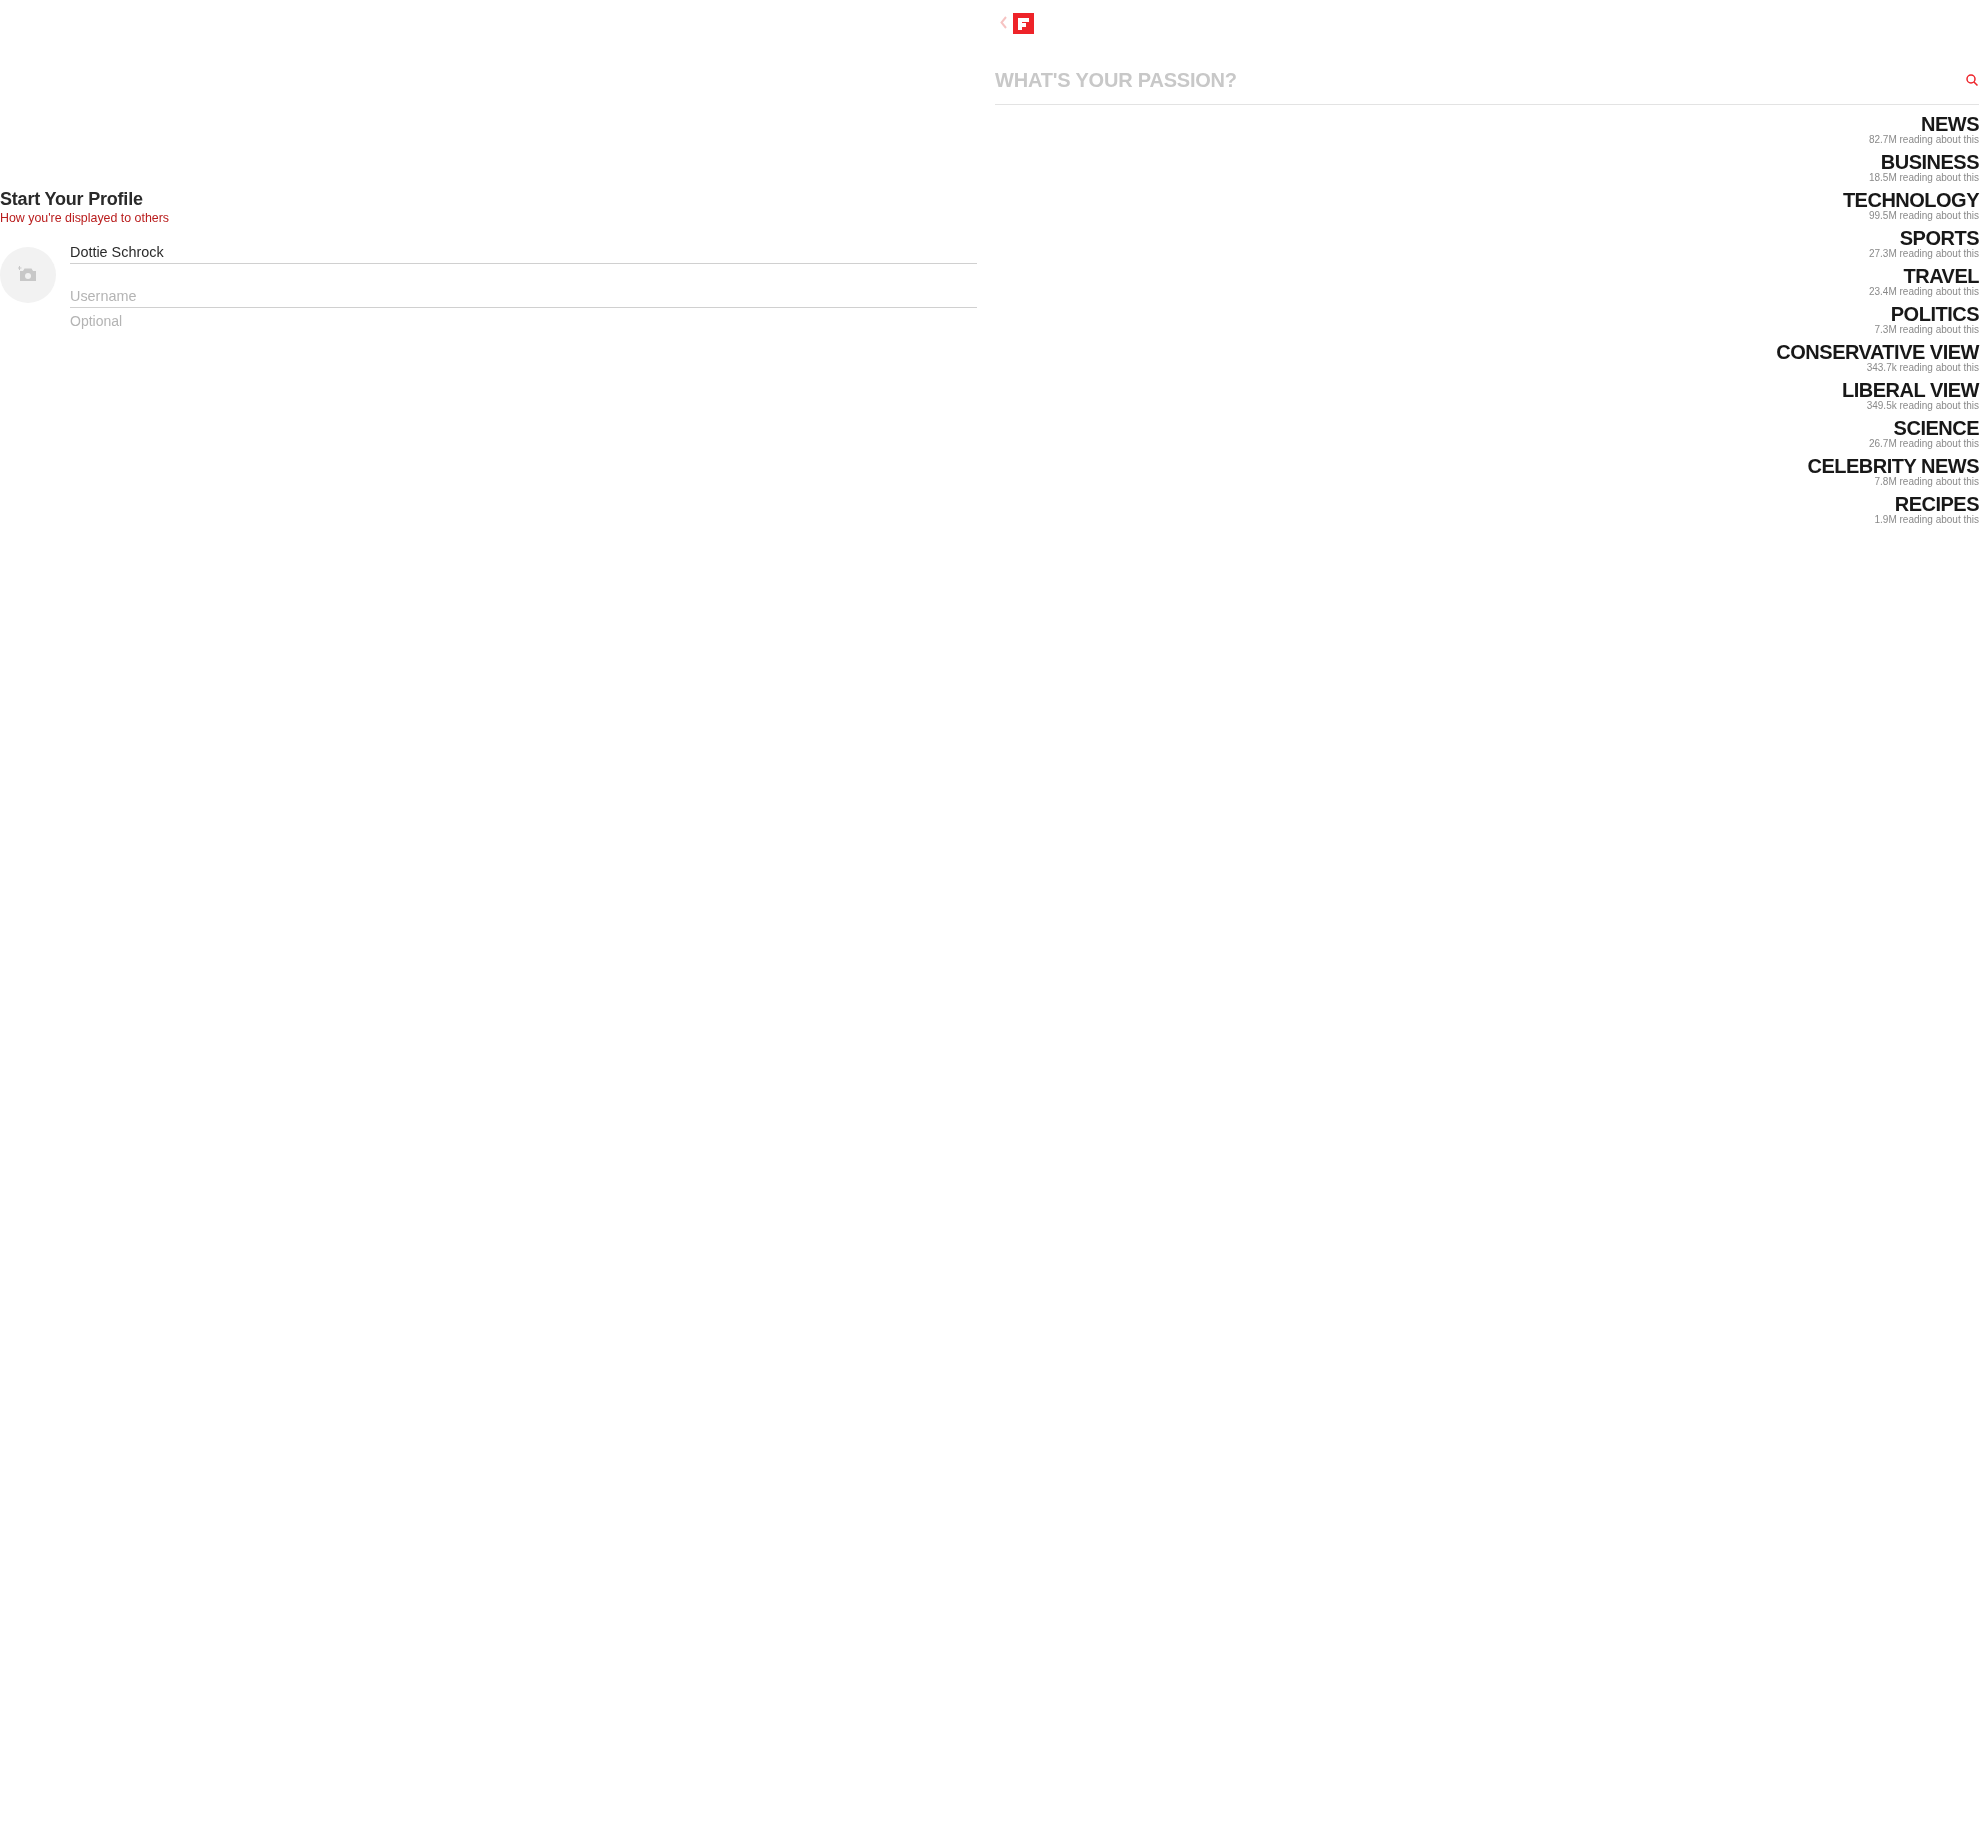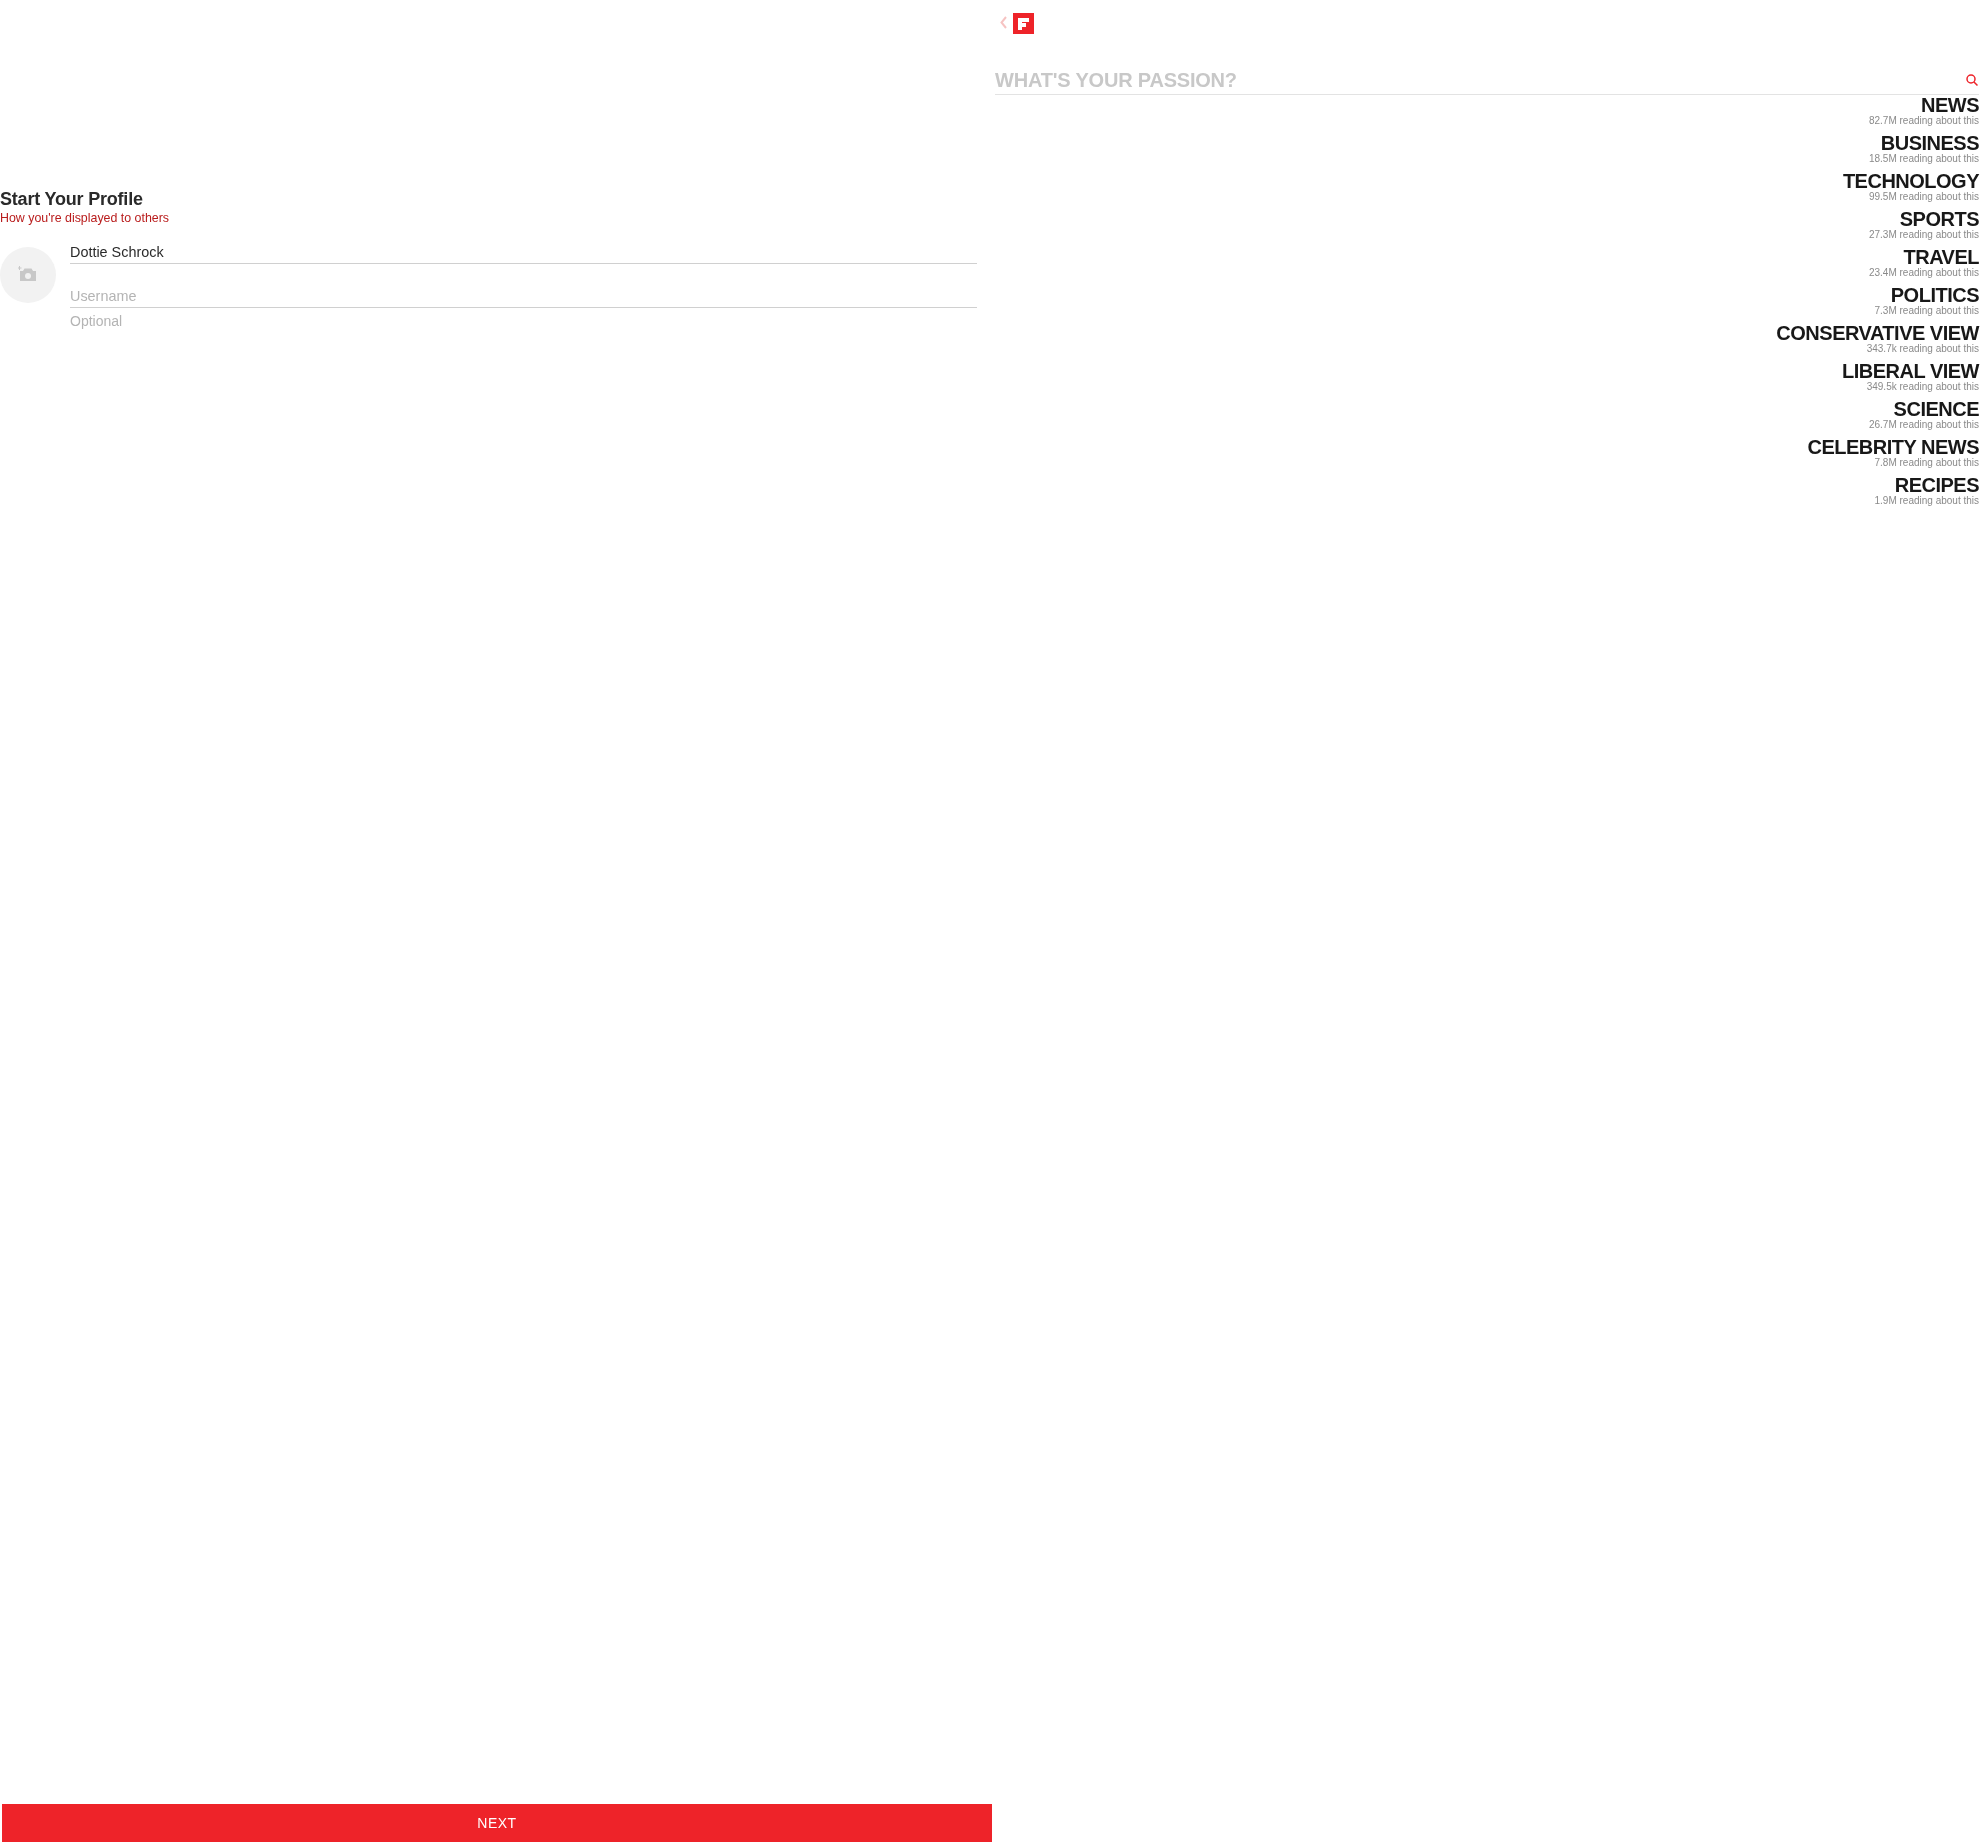--- a/index.html
+++ b/index.html
@@ -123,21 +123,22 @@
     position: absolute;
     left: 5px; top: 10px;
     width: 8px; height: 3.5px;
     background: #fff;
   }
 
   .search-row {
     display: flex;
     align-items: center;
     border-bottom: 1px solid #e3e3e3;
-    padding-bottom: 2px;
+    padding-bottom: 12px;
+    margin-bottom: 9px;
   }
   .search-row input {
     flex: 1;
     border: none;
     outline: none;
     font-size: 20px;
     font-weight: 800;
     letter-spacing: -0.2px;
     color: #111;
     background: transparent;
@@ -197,21 +198,20 @@
         <div class="field">
           <input type="text" value="Dottie Schrock" style="">
         </div>
         <div class="field">
           <input type="text" placeholder="Username" style="">
           <div class="helper">Optional</div>
         </div>
       </div>
     </div>
 
-    <button class="next-btn">NEXT</button>
   </section>
 
   <section class="right">
 
     <div class="brandbar">
       <span class="chevron-back">
         <svg width="8" height="13" viewBox="0 0 16 26">
             <polyline points="12,2 3,13 12,24"></polyline>
           </svg>
       </span>

